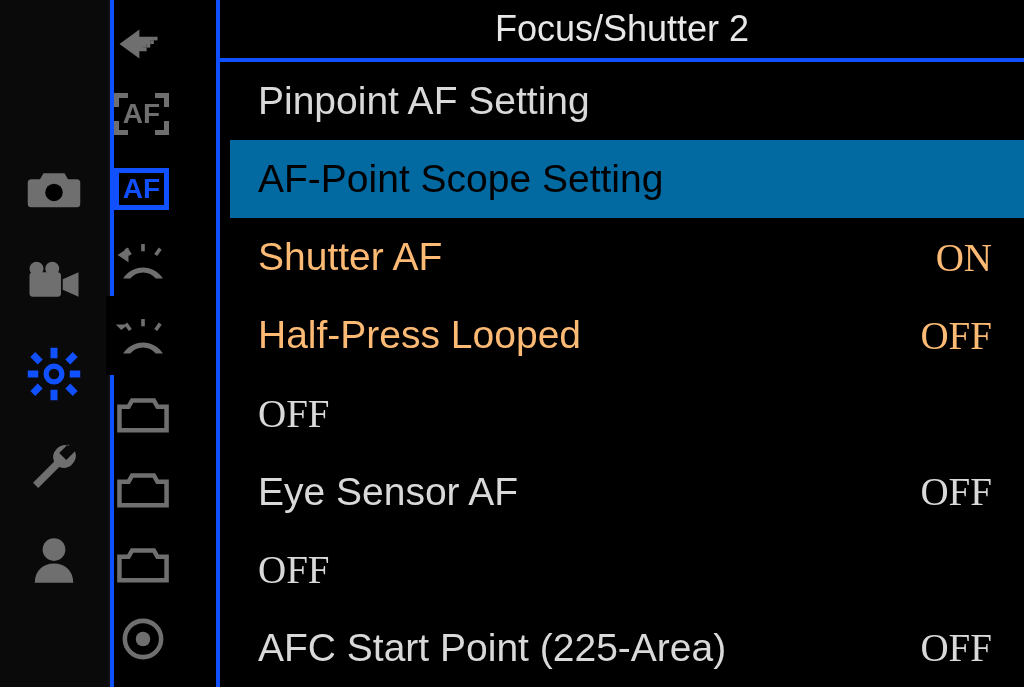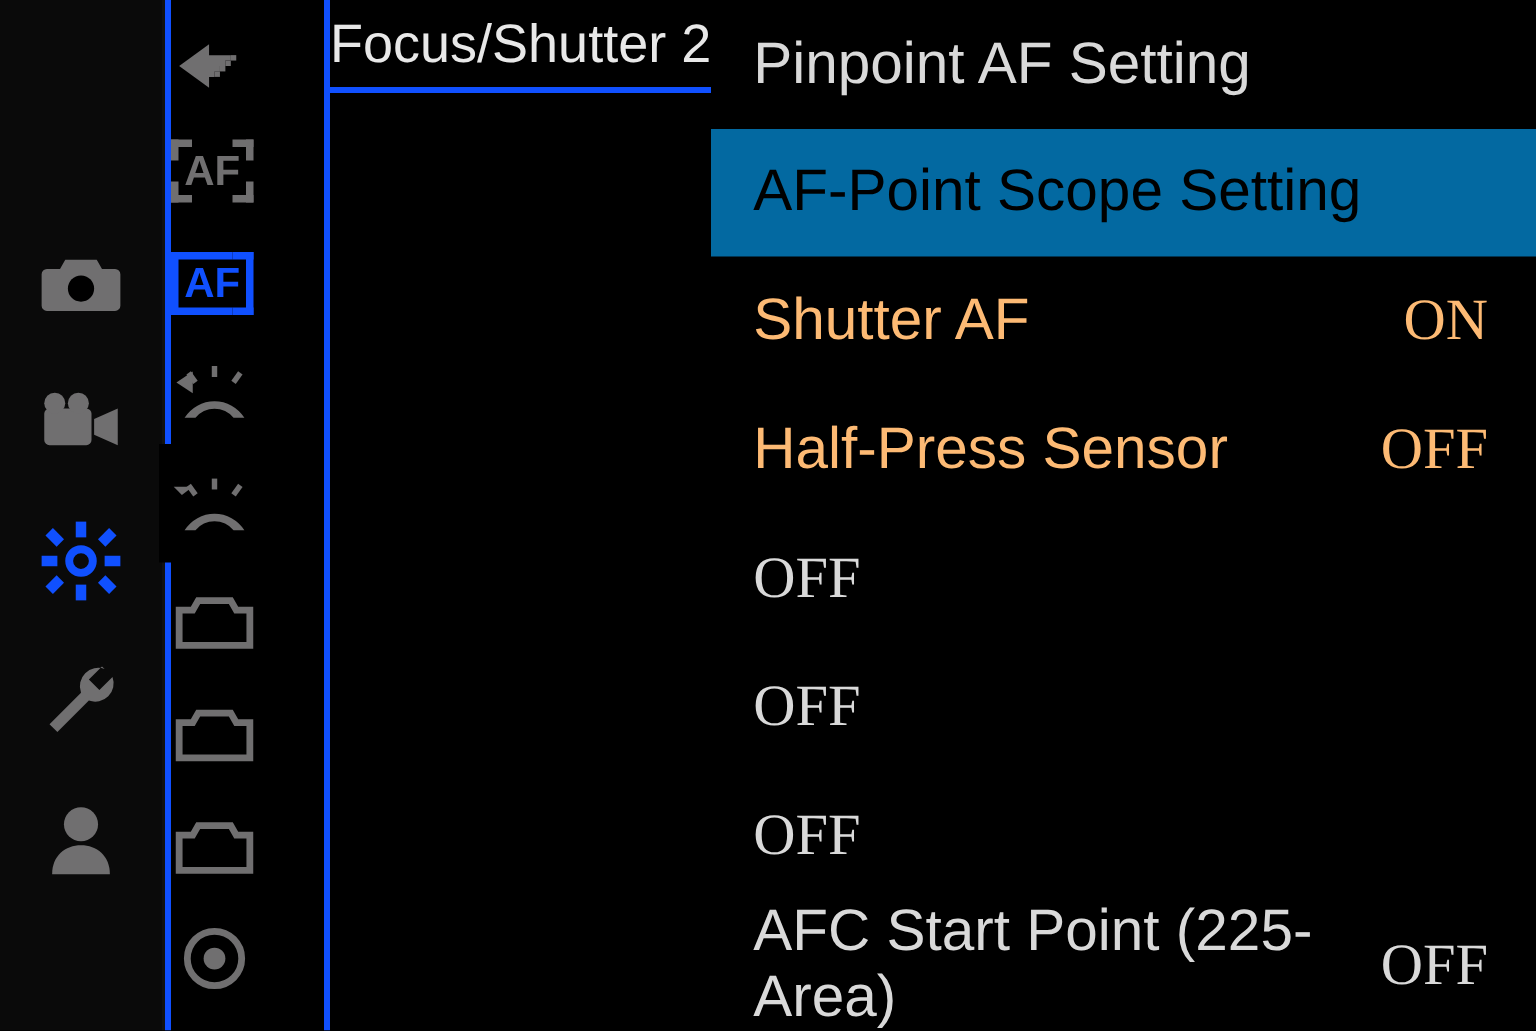--- a/index.html
+++ b/index.html
@@ -80,34 +80,36 @@
   .corner.tl { top:0; left:0; border-width:5px 0 0 5px; }
   .corner.tr { top:0; right:0; border-width:5px 5px 0 0; }
   .corner.bl { bottom:0; left:0; border-width:0 0 5px 5px; }
   .corner.br { bottom:0; right:0; border-width:0 5px 5px 0; }
 
   
   .content {
     flex: 1;
     height: 100%;
     display:flex;
+    flex-direction: column;
   }
   .title-bar {
     height: 62px;
     border-bottom: 4px solid #1050ff;
     display:flex;
     align-items:center;
     justify-content:center;
     color: #e8e8e8;
     font-size: 36px;
   }
   .rows {
     flex:1;
     display:flex;
     flex-direction:column;
+    padding-left:10px;
   }
   .row {
     flex:1;
     display:flex;
     align-items:center;
     justify-content:space-between;
     padding: 0 28px 0 28px;
     font-size: 39px;
     color: #d9d9d9;
   }
@@ -282,29 +284,30 @@
         <span>AF-Point Scope Setting</span>
         <span class="value"></span>
       </div>
 
       <div class="row dim">
         <span>Shutter AF</span>
         <span class="value">ON</span>
       </div>
 
       <div class="row dim">
-        <span>Half-Press Sensor</span>
-        <span class="value">OFF</span>
-      </div>
-
-      <div class="row">
-        <span class="value">OFF</span>
-      </div>
-
-      <div class="row">
+        <span>Half-Press Looped</span>
+        <span class="value">OFF</span>
+      </div>
+
+      <div class="row">
+        <span class="value">OFF</span>
+      </div>
+
+      <div class="row">
+        <span>Eye Sensor AF</span>
         <span class="value">OFF</span>
       </div>
 
       <div class="row">
         <span class="value">OFF</span>
       </div>
 
       <div class="row">
         <span>AFC Start Point (225-Area)</span>
         <span class="value">OFF</span>

